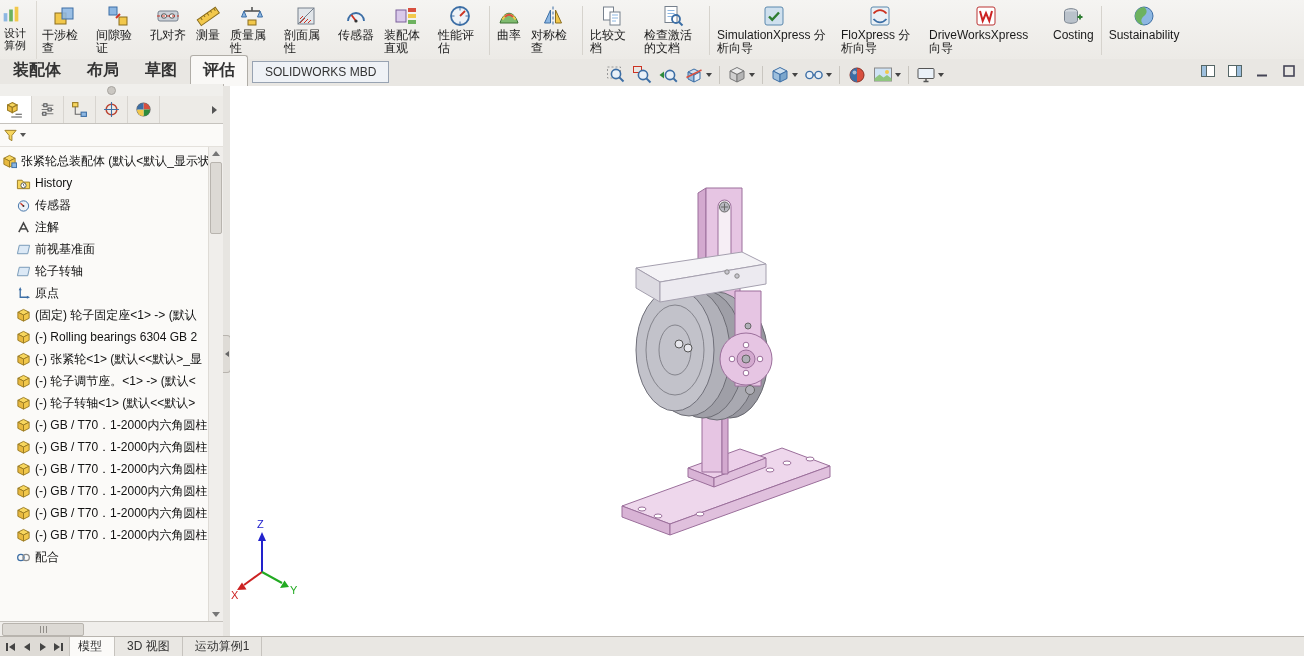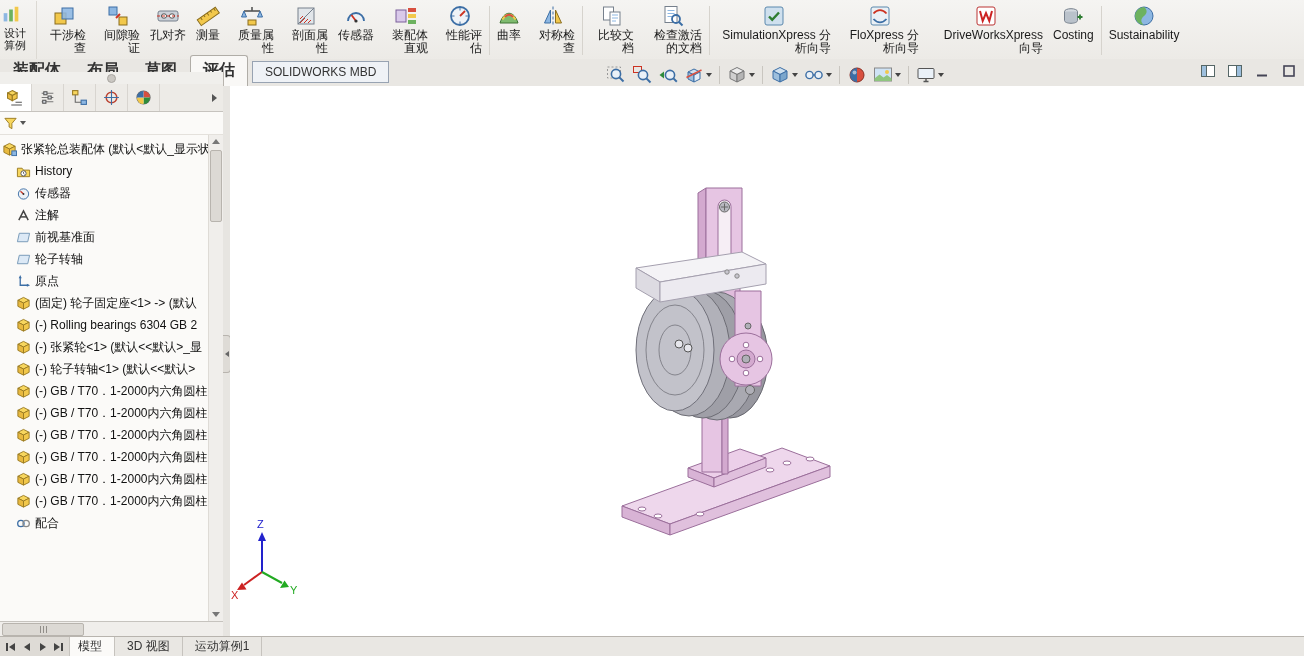--- a/index.html
+++ b/index.html
@@ -6,21 +6,21 @@
   body{position:relative;overflow:hidden;background:#f0efec;font-family:"Liberation Sans","DejaVu Sans",sans-serif;font-size:12px;color:#1a1a1a;}
   svg{display:block;}
 
   
   .ribbon{position:absolute;left:0;top:0;width:100%;height:59px;background:linear-gradient(#f5f4f2,#eceae6);border-bottom:1px solid #d2cfc9;display:flex;align-items:flex-start;padding-top:1px;}
   .corner{width:36px;height:56px;display:flex;flex-direction:column;align-items:flex-start;overflow:hidden;border-right:1px solid #dcd9d3;padding-top:3px;flex:none;}
   .corner .ric{width:22px;height:22px;}
   .corner .rlbl{font-size:11px;line-height:12px;text-align:center;max-width:30px;}
   .rtool{height:56px;display:flex;flex-direction:column;align-items:center;justify-content:flex-start;padding:3px 5px 0;flex:none;cursor:default;}
   .ric{width:24px;height:24px;flex:none;}
-  .rlbl{margin-top:1px;font-size:12px;line-height:13px;text-align:right;}
+  .rlbl{margin-top:1px;font-size:12px;line-height:13px;text-align:left;}
   .w44{max-width:44px;}
   .w58{max-width:58px;}
   .w78{max-width:78px;}
   .w112{max-width:114px;}
   .rsep{width:1px;align-self:stretch;margin:5px 2px;background:#d6d3cd;flex:none;}
 
   
   .tabbar{position:absolute;left:0;top:59px;width:100%;height:27px;background:#e9e7e3;border-bottom:1px solid #b8b4ae;display:flex;align-items:flex-end;}
   .ctab{padding:4px 12px 5px;font-size:16px;color:#333;border:1px solid transparent;border-bottom:none;white-space:nowrap;font-weight:bold;}
   .ctab.active{background:#f9f8f6;border-color:#b0ada7;border-radius:3px 3px 0 0;}
@@ -32,21 +32,21 @@
   .hu-ic{width:20px;height:20px;}
   .hu-caret{width:0;height:0;border-left:3px solid transparent;border-right:3px solid transparent;border-top:4px solid #444;margin-left:2px;}
   .hu-sep{width:1px;height:18px;background:#c9c6c0;margin:0 3px;}
 
   
   .winctl{position:absolute;right:6px;top:63px;display:flex;align-items:center;gap:9px;z-index:6;}
   .wbtn{width:18px;height:16px;display:flex;align-items:center;justify-content:center;}
   .wic{width:16px;height:16px;}
 
   
-  .panel{position:absolute;left:0;top:72px;width:223px;bottom:19px;background:#fbfaf8;border-right:1px solid #b8b4ae;display:flex;flex-direction:column;}
+  .panel{position:absolute;left:0;top:84px;width:223px;bottom:19px;background:#fbfaf8;border-right:1px solid #b8b4ae;display:flex;flex-direction:column;}
   .grab{height:12px;display:flex;align-items:center;justify-content:center;background:#f0efec;flex:none;}
   .grab .dot{width:7px;height:7px;border-radius:50%;background:#cac7c2;border:1px solid #a8a5a0;}
   .ptabs{height:27px;display:flex;align-items:stretch;border-bottom:1px solid #c6c3be;background:#edebe7;flex:none;}
   .ptab{width:31px;display:flex;align-items:center;justify-content:center;border-right:1px solid #d8d5d0;}
   .ptab.active{background:#fff;}
   .pic{width:17px;height:17px;}
   .ptab-chevron{margin-left:auto;width:18px;display:flex;align-items:center;justify-content:center;}
   .chev-r{width:0;height:0;border-top:4px solid transparent;border-bottom:4px solid transparent;border-left:5px solid #555;}
   .filterrow{height:22px;display:flex;align-items:center;padding-left:3px;gap:2px;border-bottom:1px solid #e4e1dc;flex:none;}
   .fic{width:15px;height:15px;}
@@ -639,20 +639,26 @@
     <div class="trow child">
         <svg class="ti">
           <use href="#i-part"></use>
         </svg>
         <span class="tlabel">(-) 张紧轮&lt;1&gt; (默认&lt;&lt;默认&gt;_显</span>
       </div>
     <div class="trow child">
         <svg class="ti">
           <use href="#i-part"></use>
         </svg>
+        <span class="tlabel">(-) 轮子调节座。&lt;1&gt; -&gt; (默认&lt;</span>
+      </div>
+    <div class="trow child">
+        <svg class="ti">
+          <use href="#i-part"></use>
+        </svg>
         <span class="tlabel">(-) 轮子转轴&lt;1&gt; (默认&lt;&lt;默认&gt;</span>
       </div>
     <div class="trow child">
         <svg class="ti">
           <use href="#i-part"></use>
         </svg>
         <span class="tlabel">(-) GB / T70．1-2000内六角圆柱</span>
       </div>
     <div class="trow child">
         <svg class="ti">

